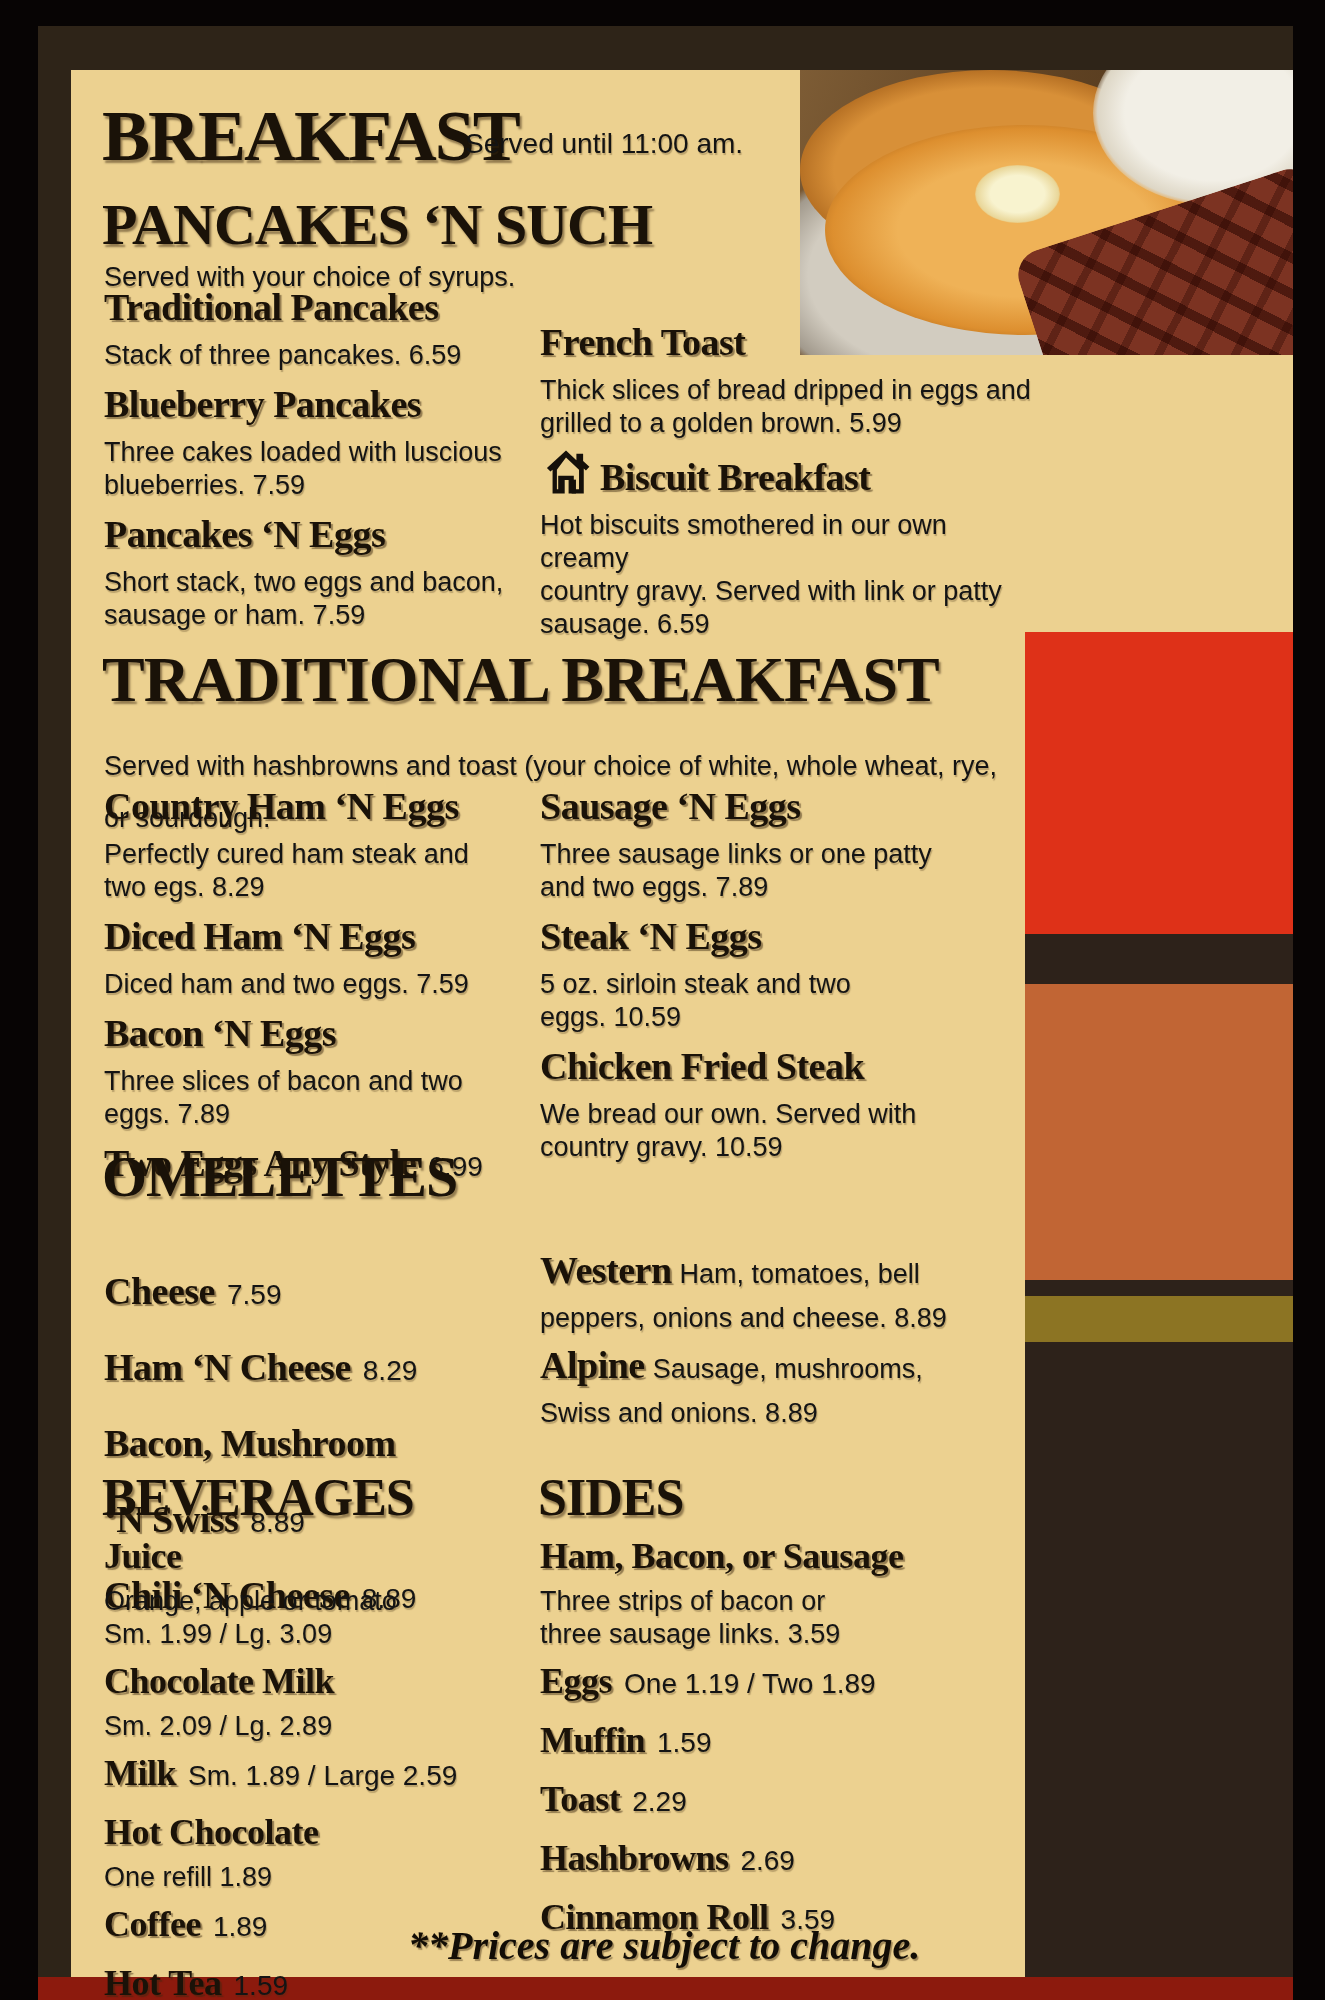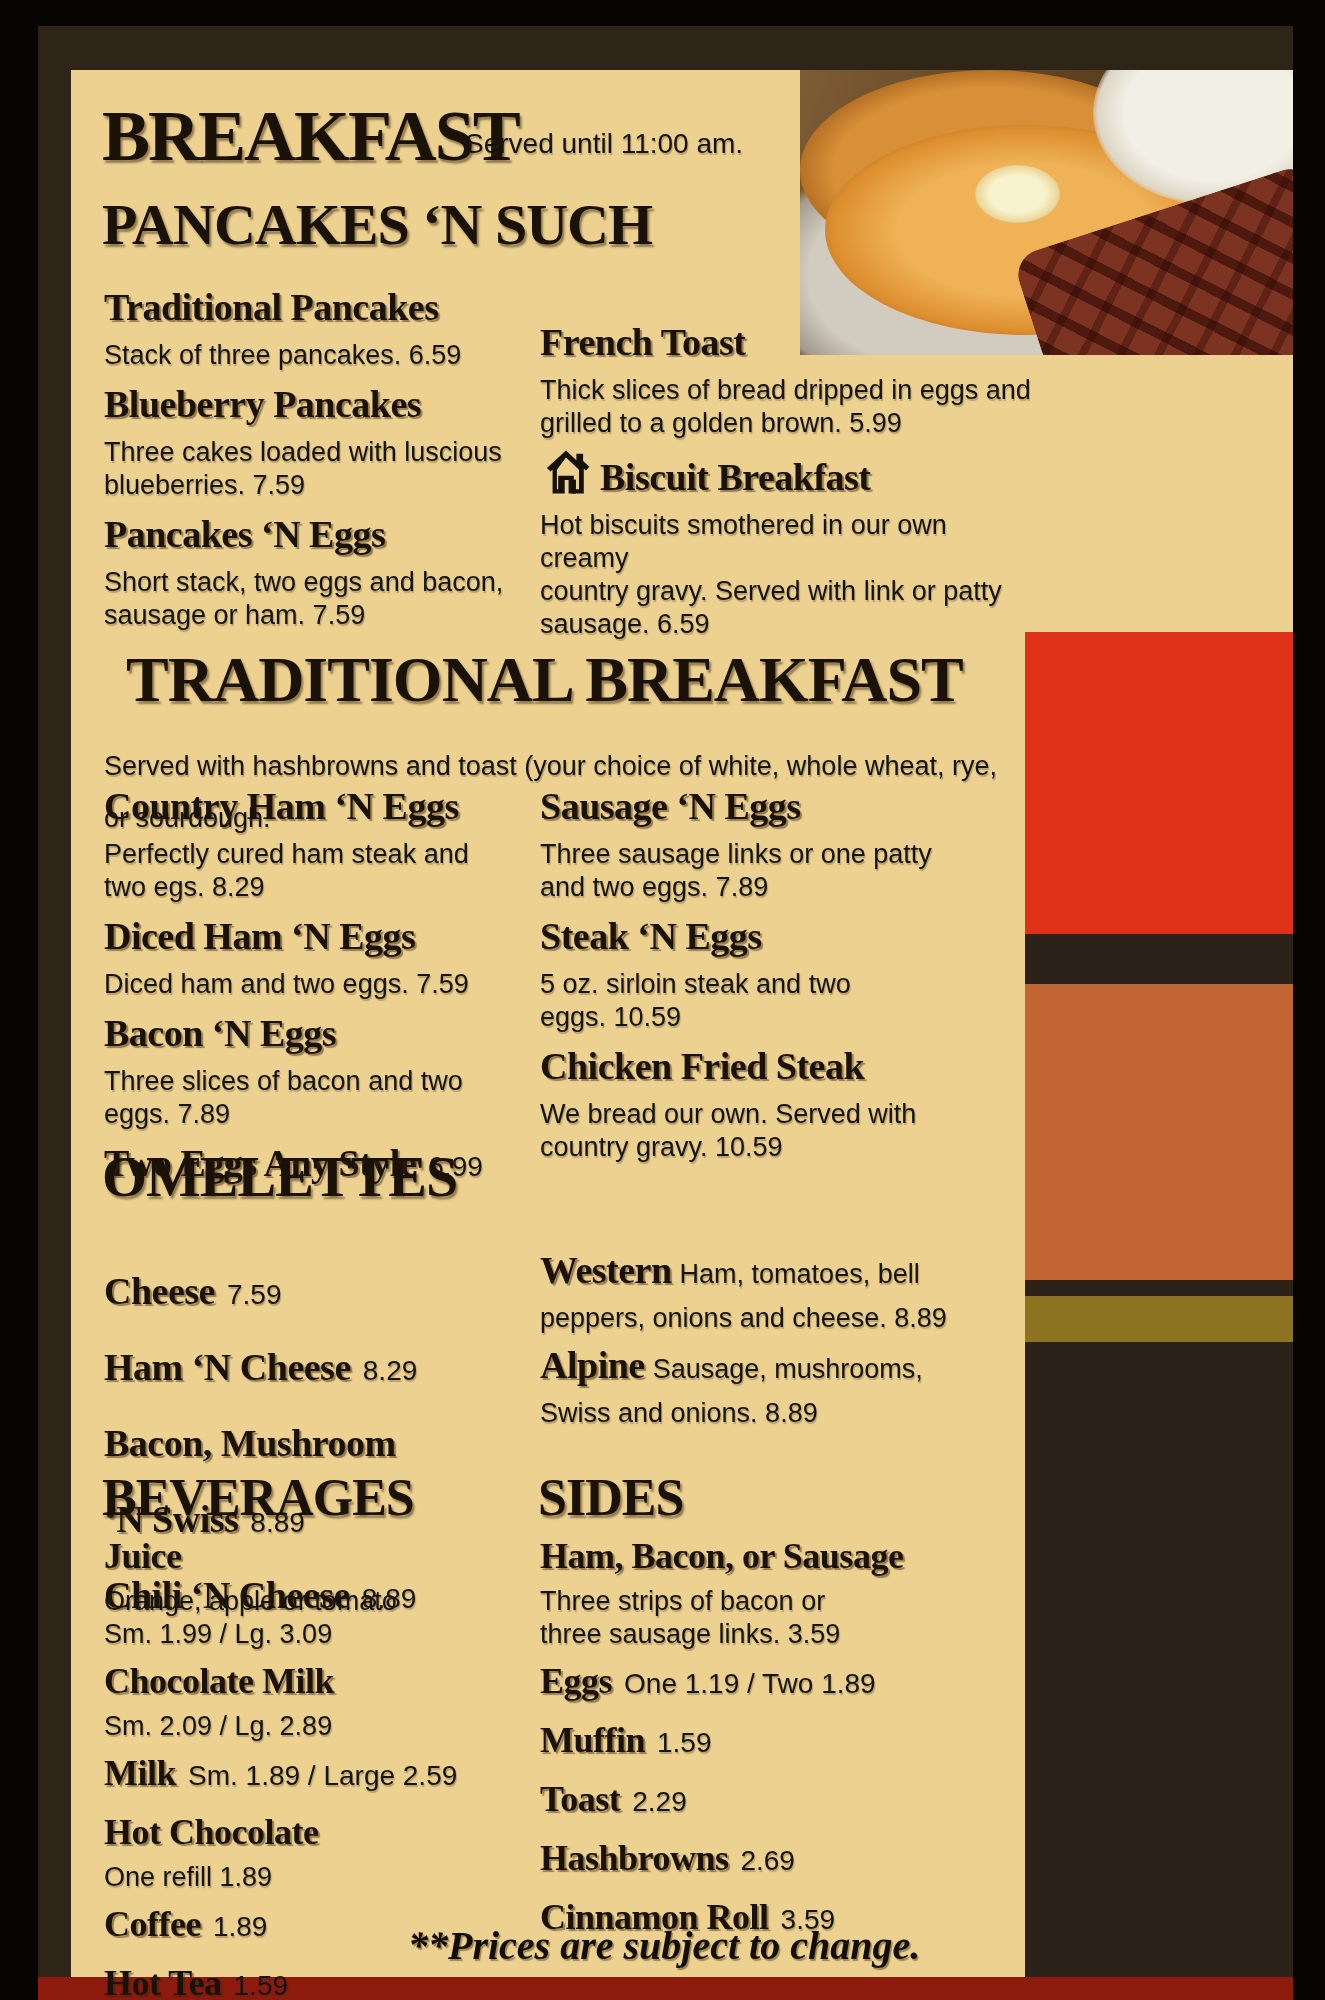--- a/index.html
+++ b/index.html
@@ -87,20 +87,21 @@
     <div class="ph ph-pc1"></div>
     <div class="ph ph-egg"></div>
     <div class="ph ph-ham"></div>
     <div class="ph ph-butter"></div>
   </div>
 
   <div class="abs serif h-breakfast" style="left:102px;top:100px;">BREAKFAST</div>
   <div class="abs served" style="left:465px;top:128px;">Served until 11:00 am.</div>
 
   <div class="abs serif h-mid" style="left:102px;top:196px;">PANCAKES ‘N SUCH</div>
+  <div class="abs sub" style="left:104px;top:262px;">Served with your choice of syrups.</div>
   <div class="abs col col-lg" style="left:104px;top:283px;width:440px;">
       <div class="item">
         <div class="tl"><span class="t">Traditional Pancakes</span></div>
         <div class="d">Stack of three pancakes. 6.59</div>
       </div>
       <div class="item">
         <div class="tl"><span class="t">Blueberry Pancakes</span></div>
         <div class="d">Three cakes loaded with luscious</div>
         <div class="d">blueberries. 7.59</div>
       </div>
@@ -121,21 +122,21 @@
             <path fill="#15100a" d="M16.8 2.6h3.1v3.4l2.9 2.7-1.6 1.7-1-.9V21h-5.6v-6.2h-3.2V21H5.8v-11l-1 .9-1.6-1.7L12 1.2l4.8 4.5V2.6z"></path>
             <path fill="#ecd190" d="M12 4.4l6 5.6V19h-2.4v-6.2H8.4V19H7.8V10z"></path>
             <rect fill="#15100a" x="13.2" y="14.6" width="3.4" height="6.4"></rect>
           </svg><span class="t">Biscuit Breakfast</span></div>
         <div class="d">Hot biscuits smothered in our own creamy</div>
         <div class="d">country gravy. Served with link or patty</div>
         <div class="d">sausage. 6.59</div>
       </div>
     </div>
 
-  <div class="abs serif h-big" style="left:102px;top:648px;margin-left:24px;">TRADITIONAL BREAKFAST</div>
+  <div class="abs serif h-big" style="left:102px;top:648px;">TRADITIONAL BREAKFAST</div>
   <div class="abs sub2" style="left:104px;top:740px;">
     <div>Served with hashbrowns and toast (your choice of white, whole wheat, rye,</div>
     <div>or sourdough.</div>
   </div>
   <div class="abs col col-lg" style="left:104px;top:782px;width:440px;">
       <div class="item">
         <div class="tl"><span class="t">Country Ham ‘N Eggs</span></div>
         <div class="d">Perfectly cured ham steak and</div>
         <div class="d">two egs. 8.29</div>
       </div>

